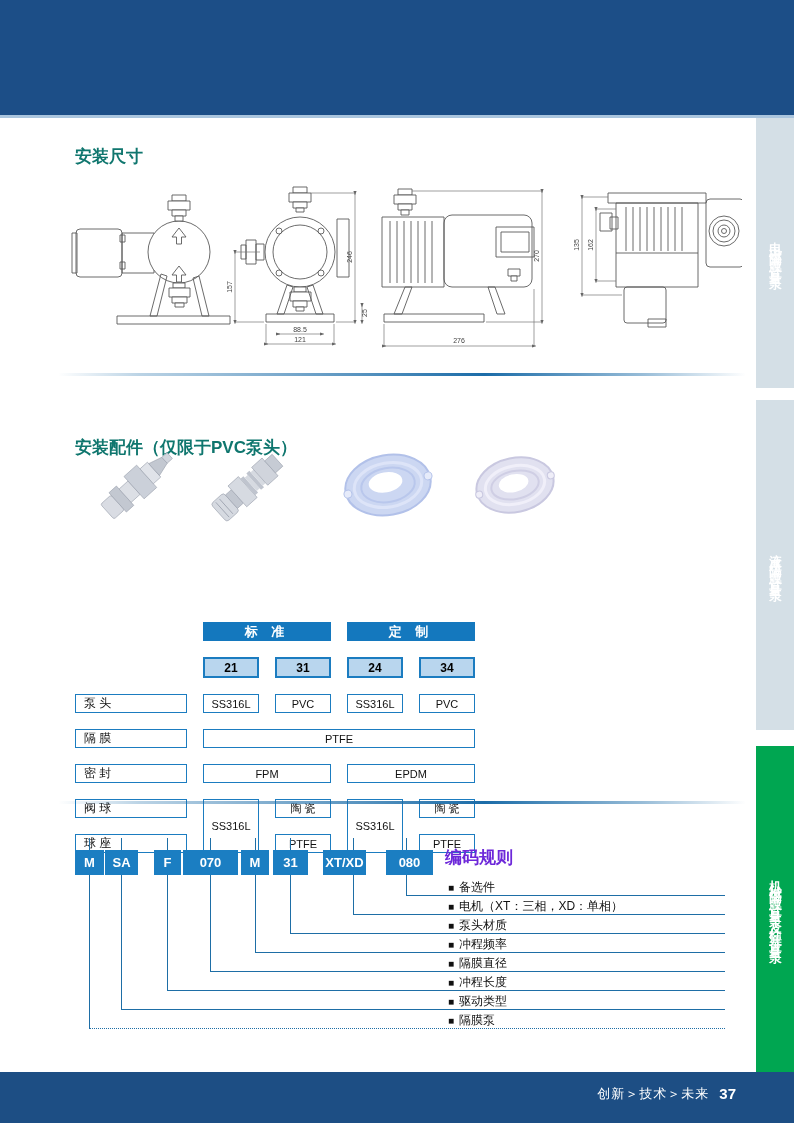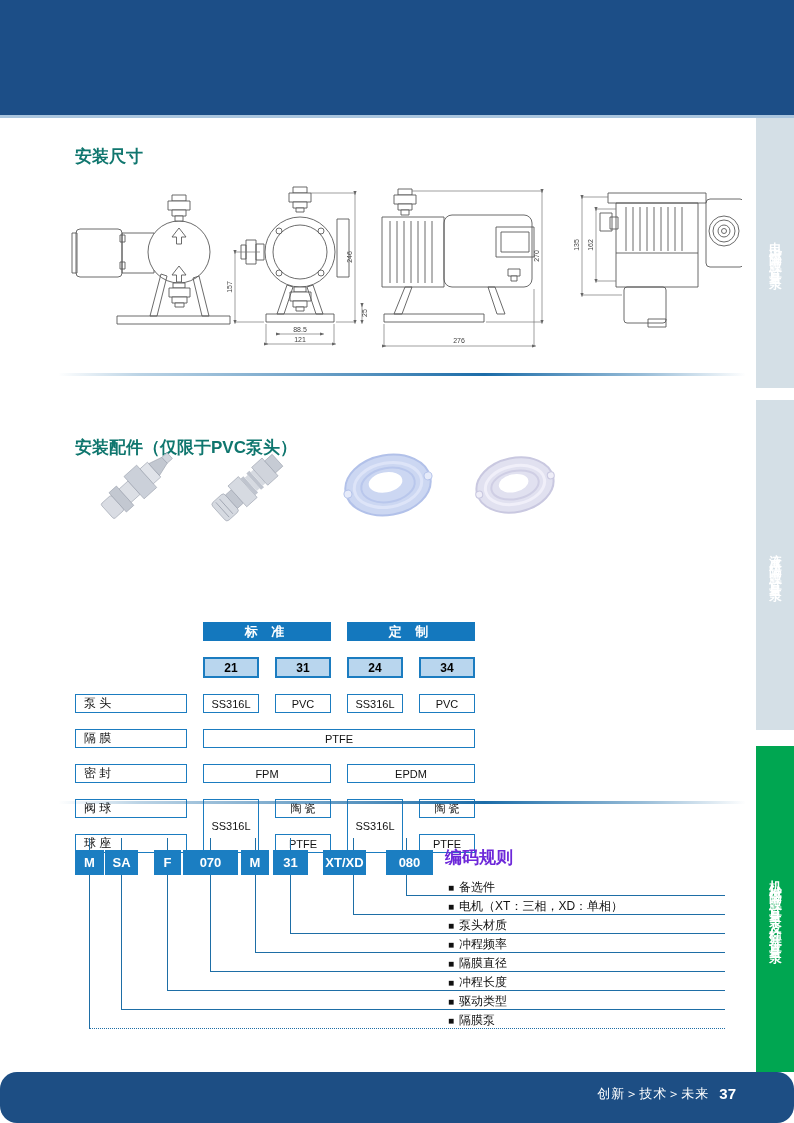--- a/index.html
+++ b/index.html
@@ -6,21 +6,21 @@
   html,body { background:#e8e8e8; }
   #page {
     position:relative; width:794px; height:1123px; background:#ffffff;
     overflow:hidden; margin:0 auto;
     font-family:"Liberation Sans","DejaVu Sans",sans-serif; color:#1a1a1a;
   }
   
   .top-band { position:absolute; left:0; top:0; width:794px; height:115px; background:#1c4e87; }
   .top-band-edge { position:absolute; left:0; top:115px; width:794px; height:3px; background:#aac5de; }
   .footer { position:absolute; left:0; top:1072px; width:794px; height:51px; background:#1d4e84;
-            display:flex; align-items:flex-start; justify-content:flex-end; padding:13px 58px 0 0;border-radius:17px; }
+            display:flex; align-items:flex-start; justify-content:flex-end; padding:13px 58px 0 0; }
   .footer .slogan { color:#ffffff; font-size:13px; letter-spacing:1px; }
   .footer .pageno { color:#ffffff; font-size:15px; font-weight:bold; margin-left:10px; }
   
   .side-tab { position:absolute; left:756px; width:38px; display:flex; align-items:center; justify-content:center; }
   .side-tab .vtext {
     writing-mode:vertical-rl; text-orientation:upright; letter-spacing:6px;
     color:#ffffff; font-weight:bold; font-size:12.5px;
   }
   .tab-a { top:118px; height:270px; background:#d4dfe6; }
   .tab-b { top:400px; height:330px; background:#d4dfe6; }

